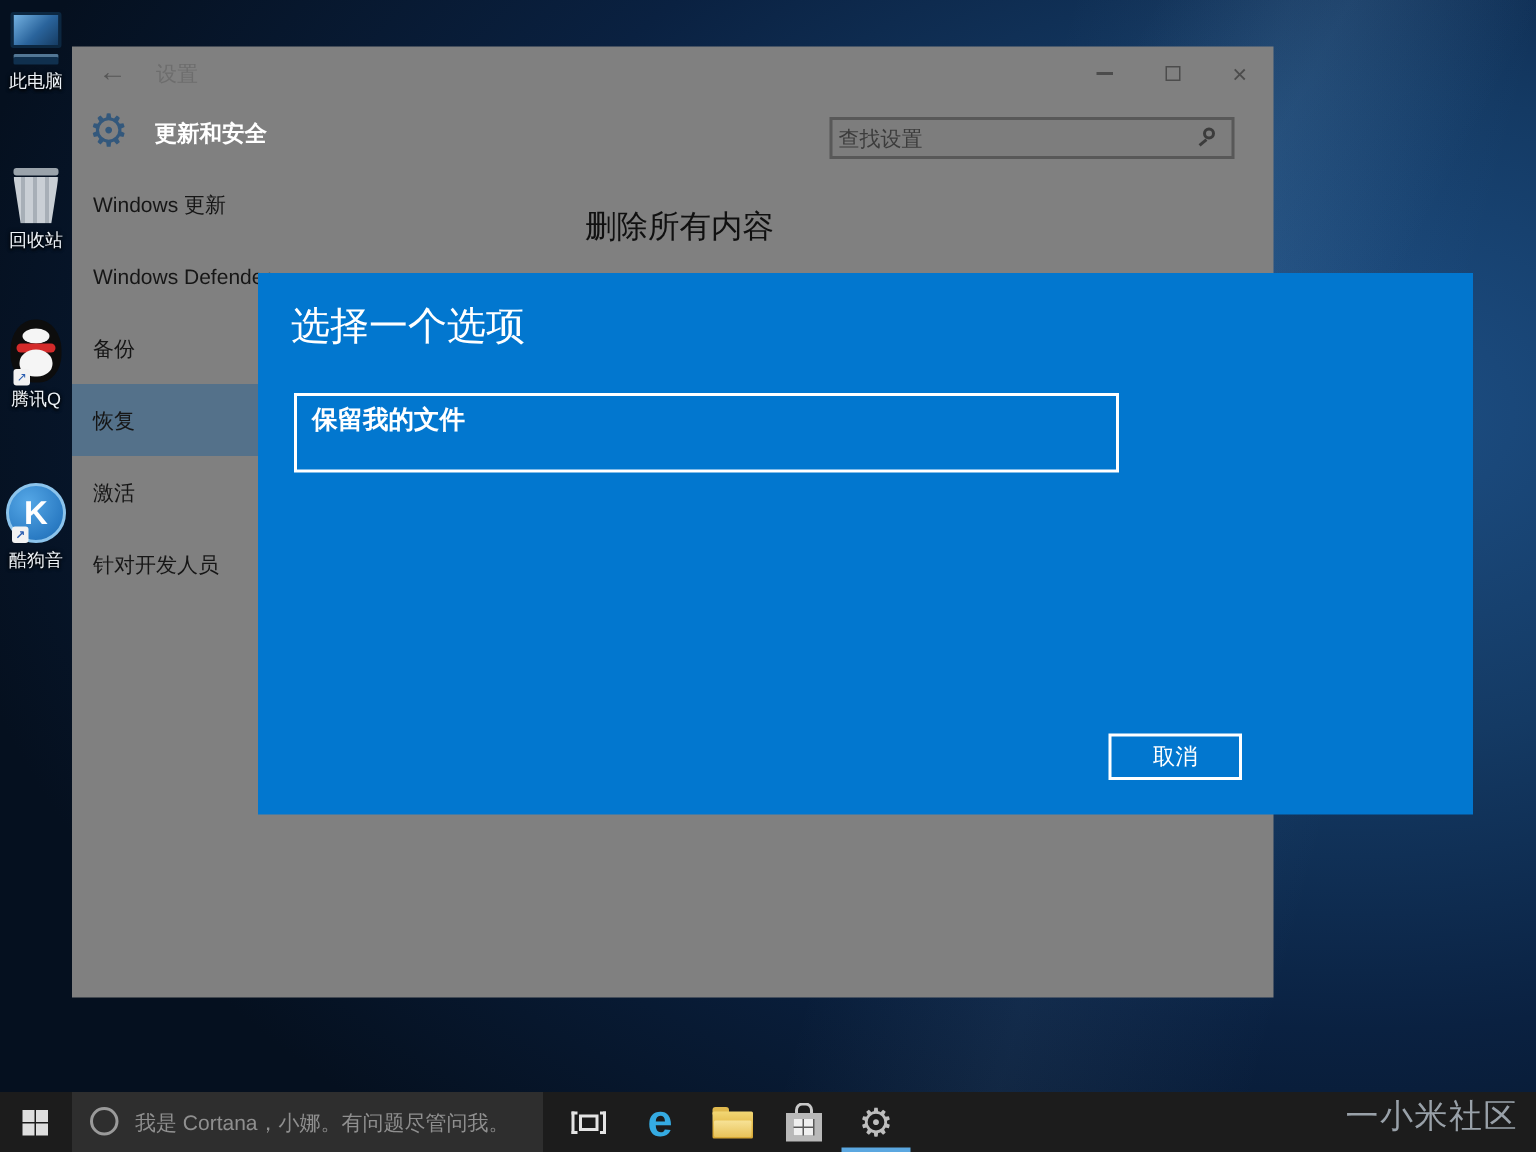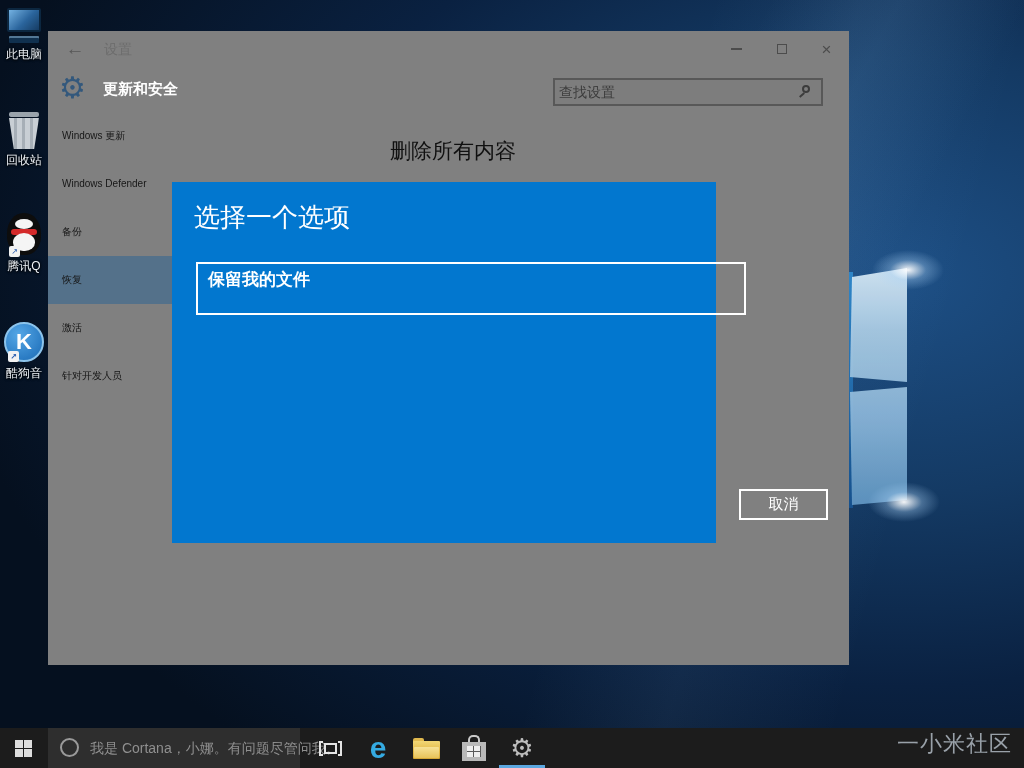--- a/index.html
+++ b/index.html
@@ -67,44 +67,44 @@
   .search-box { position:absolute; left:505px; top:11px; width:270px; height:28px; background:#7d7d7d;
     border:2px solid #585858; }
   .search-input { position:absolute; left:0; top:0; width:240px; height:24px; background:transparent; border:none;
     outline:none; padding:0 0 0 4px; font-size:14px; color:#3c3c3c; font-family:inherit; }
   .search-input::placeholder { color:#3c3c3c; opacity:1; }
   .mag { position:absolute; right:8px; top:5px; width:14px; height:14px; }
   .mag-circle { position:absolute; left:3px; top:0; width:8px; height:8px; border:2px solid #3c3c3c; border-radius:50%; }
   .mag-tail { position:absolute; left:0px; top:9px; width:6px; height:2px; background:#3c3c3c; transform:rotate(-40deg); }
 
   .sidebar { position:absolute; left:0; top:81px; width:256px; }
-  .side-item { position:relative; height:48px; line-height:48px; padding-left:14px; font-size:10px; color:#161616; cursor:pointer; }
+  .side-item { position:relative; height:48px; line-height:48px; padding-left:14px; font-size:14px; color:#161616; cursor:pointer; }
   .side-item.selected { background:#54718a; }
 
   .main-title { position:absolute; left:342px; top:106px; font-size:21px; color:#101010; }
 
   
-  .dialog { position:absolute; left:124px; top:151px; width:544px; height:361px; background:#0277cf; z-index:8; }
+  .dialog { position:absolute; left:124px; top:151px; width:810px; height:361px; background:#0277cf; z-index:8; }
   .dlg-title { position:absolute; left:22px; top:18px; font-size:26px; color:#ffffff; }
   .dlg-option { position:absolute; left:24px; width:550px; border:2px solid #ffffff; color:#ffffff;
     padding:6px 10px 0 10px; cursor:pointer; }
   .dlg-option.opt-0 { top:80px; height:53px; }
   .dlg-option.opt-1 { top:152px; height:52px; }
   .opt-title { font-size:17px; font-weight:bold; line-height:20px; }
   .opt-desc { font-size:15px; line-height:20px; }
   .dlg-cancel { position:absolute; left:567px; top:307px; width:89px; height:31px; border:2px solid #ffffff;
     background:transparent; color:#ffffff; font-size:15px; font-family:inherit; cursor:pointer; }
 
   
   .taskbar { position:absolute; left:0; top:728px; width:1024px; height:40px; background:#1c1c1c; z-index:20; display:flex; }
   .start-btn { width:48px; height:40px; position:relative; cursor:pointer; }
   .start-logo { position:absolute; left:15px; top:12px; width:17px; height:17px; display:grid;
     grid-template-columns:8px 8px; grid-template-rows:8px 8px; gap:1px; }
   .start-logo span { background:#dedede; }
-  .cortana-box { position:relative; width:252px; height:40px; background:#2e2e2e; }
+  .cortana-box { position:relative; width:314px; height:40px; background:#2e2e2e; }
   .cortana-ring { position:absolute; left:12px; top:10px; width:19px; height:19px; border:2px solid #9a9a9a; border-radius:50%; }
   .cortana-input { position:absolute; left:42px; top:0; width:265px; height:40px; background:transparent; border:none;
     outline:none; color:#969696; font-size:14px; font-family:inherit; }
   .cortana-input::placeholder { color:#8f8f8f; opacity:1; }
   .tb-slot { width:48px; height:40px; position:relative; display:flex; align-items:center; justify-content:center; cursor:pointer; }
   .taskview-icon { display:flex; align-items:center; }
   .tv-left { width:4px; height:15px; border:2px solid #e4e4e4; border-right:none; }
   .tv-rect { width:13px; height:11px; border:2px solid #e4e4e4; margin:0 1px; }
   .tv-right { width:4px; height:15px; border:2px solid #e4e4e4; border-left:none; }
   .edge-e { color:#35abe2; font-size:30px; font-weight:bold; line-height:1; }

